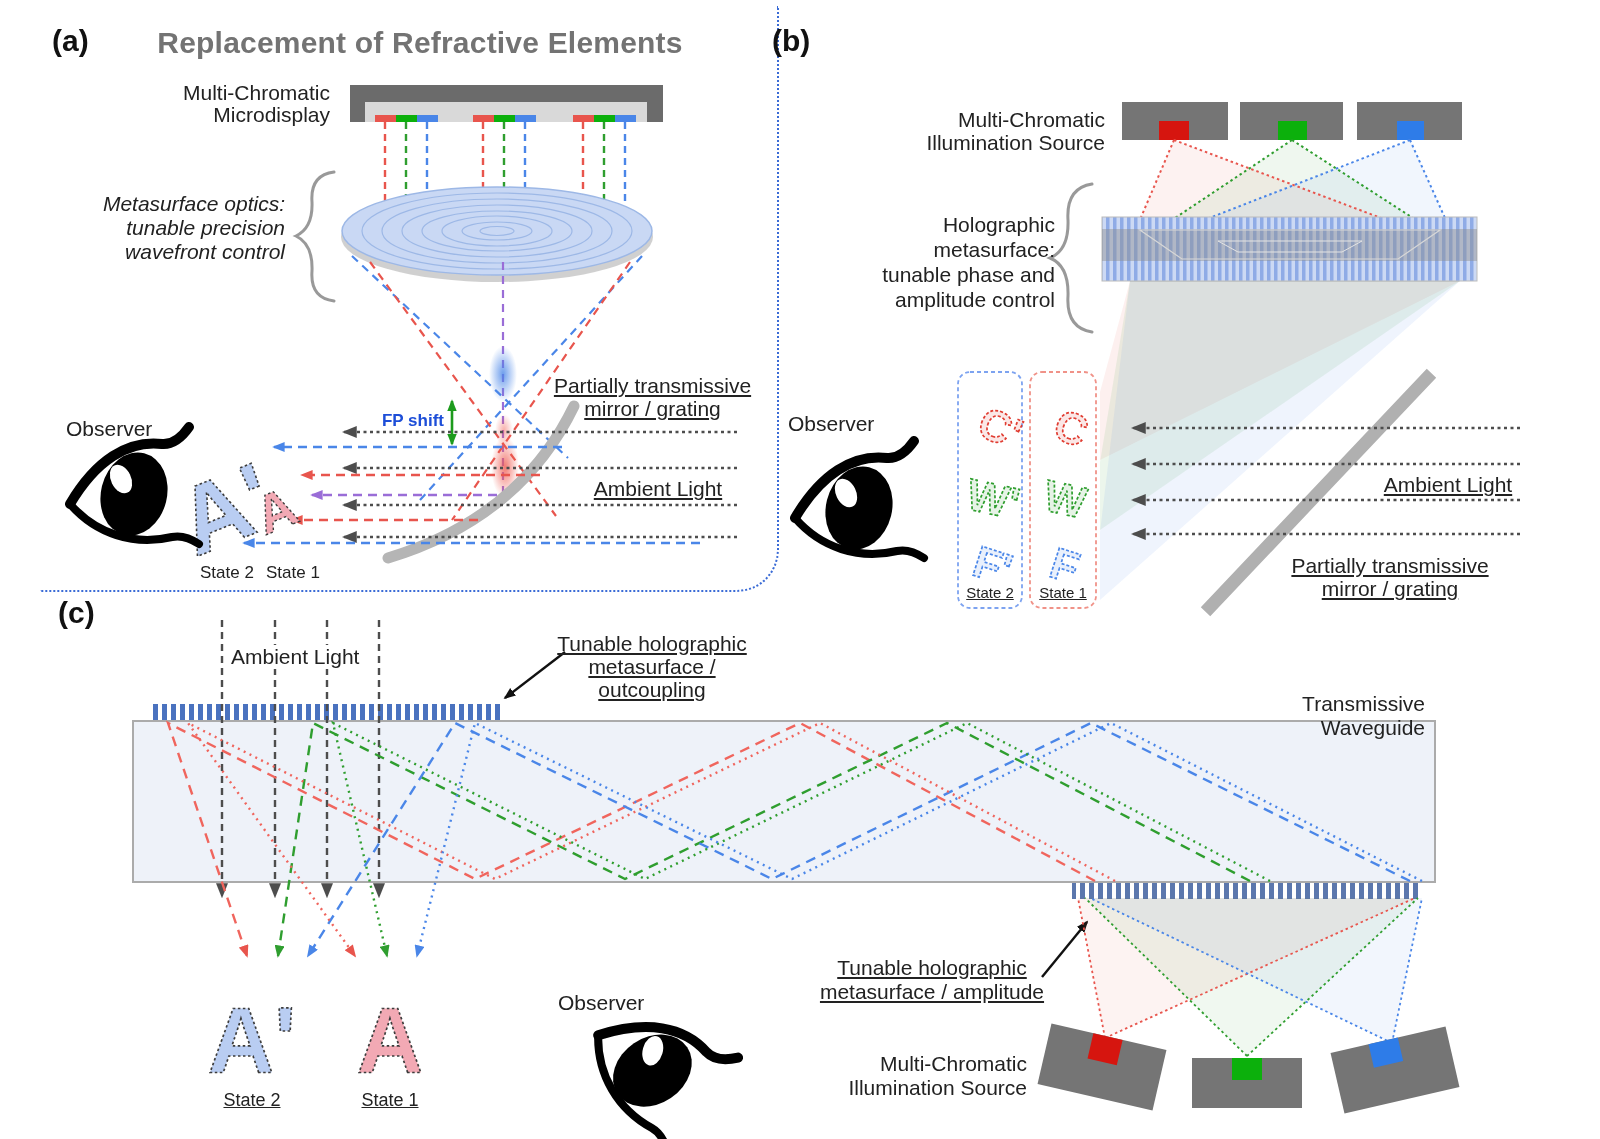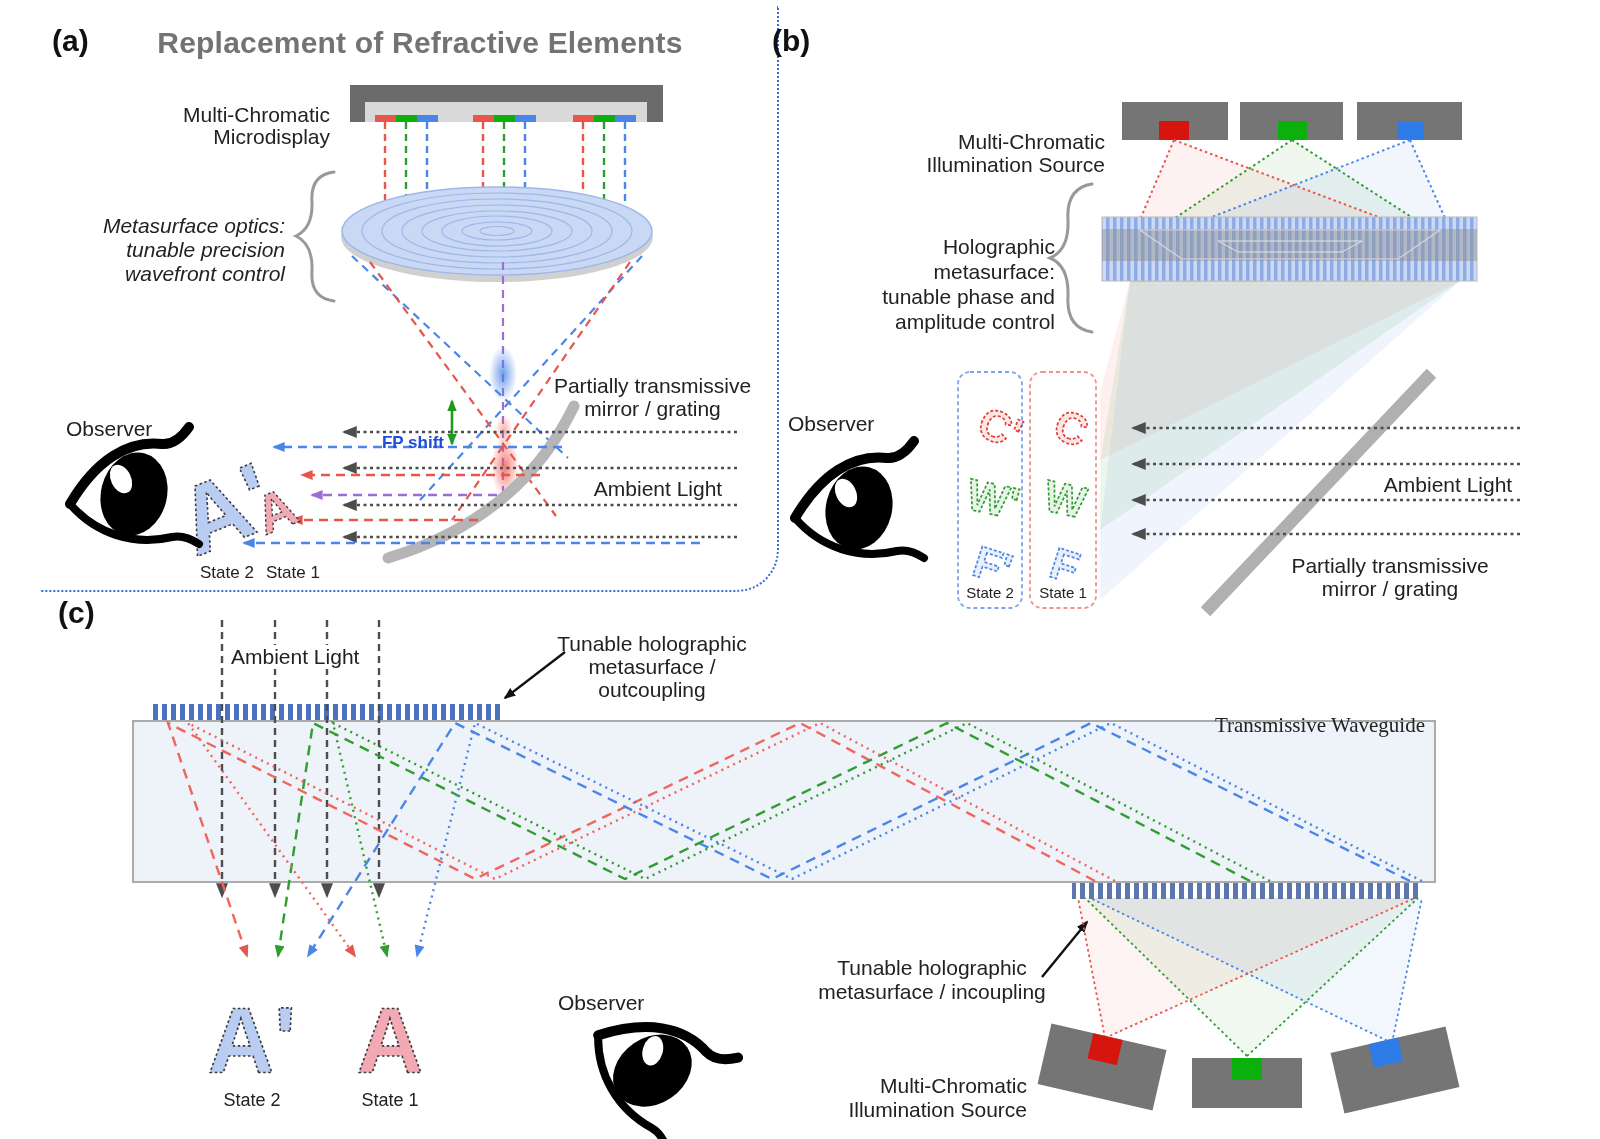--- a/index.html
+++ b/index.html
@@ -3,22 +3,22 @@
 <meta charset="utf-8">
 <style>
   html,body{margin:0;padding:0;background:#ffffff;}
   #fig{position:relative;width:1600px;height:1139px;background:#ffffff;overflow:hidden;
        font-family:"Liberation Sans",sans-serif;color:#1a1a1a;}
   #rays{position:absolute;left:0;top:0;width:1600px;height:1139px;}
   .lbl{position:absolute;line-height:1.12;}
   .tag{font-size:30px;font-weight:bold;color:#111;}
   .title{font-size:30px;font-weight:bold;color:#737373;text-align:center;letter-spacing:.2px;}
   .t21{font-size:21px;color:#222;}
-  .right{text-align:right;margin-top:22px;}
-  .center{text-align:center;}
+  .right{text-align:right;}
+  .center{text-align:center;text-decoration:underline;}
   .small{font-size:17px;color:#222;}
   .fp{font-size:17px;font-weight:bold;color:#1d4ed8;}
   .whitebg{background:#ffffff;padding:0 3px;}
   #panelA-border{position:absolute;left:40px;top:6px;width:737px;height:584px;
      border-right:2px dotted #3a6bd6;border-bottom:2px dotted #3a6bd6;
      border-bottom-right-radius:42px;}
 </style>
 </head>
 <body>
 
@@ -329,24 +329,24 @@
   </div>
   <div class="lbl small center" style="left:958px;top:585px;width:64px;font-size:15px;">State 2</div>
   <div class="lbl small center" style="left:1030px;top:585px;width:66px;font-size:15px;">State 1</div>
 
   <div class="lbl tag" style="left:58px;top:596px;">(c)</div>
   <div class="lbl t21 whitebg" style="left:228px;top:645px;">Ambient Light</div>
   <div class="lbl t21 center" style="left:532px;top:632px;width:240px;line-height:23px;">
     <div>Tunable holographic</div>
     <div>metasurface / outcoupling</div>
   </div>
-  <div class="lbl t21 right" style="left:1200px;top:692px;width:225px;font-family:Liberation Serif, serif;">Transmissive Waveguide</div>
+  <div class="lbl t21 right" style="left:1200px;top:692px;width:225px;">Transmissive Waveguide</div>
   <div class="lbl t21 center" style="left:812px;top:956px;width:240px;line-height:24px;">
     <div>Tunable holographic</div>
-    <div>metasurface / incoupling</div>
+    <div>metasurface / amplitude</div>
   </div>
   <div class="lbl t21 right" style="left:820px;top:1052px;width:207px;line-height:24px;">
     <div>Multi-Chromatic</div>
     <div>Illumination Source</div>
   </div>
   <div class="lbl t21" style="left:558px;top:991px;">Observer</div>
   <div class="lbl small center" style="left:197px;top:1090px;width:110px;font-size:18px;">State 2</div>
   <div class="lbl small center" style="left:335px;top:1090px;width:110px;font-size:18px;">State 1</div>
 
 </div>

